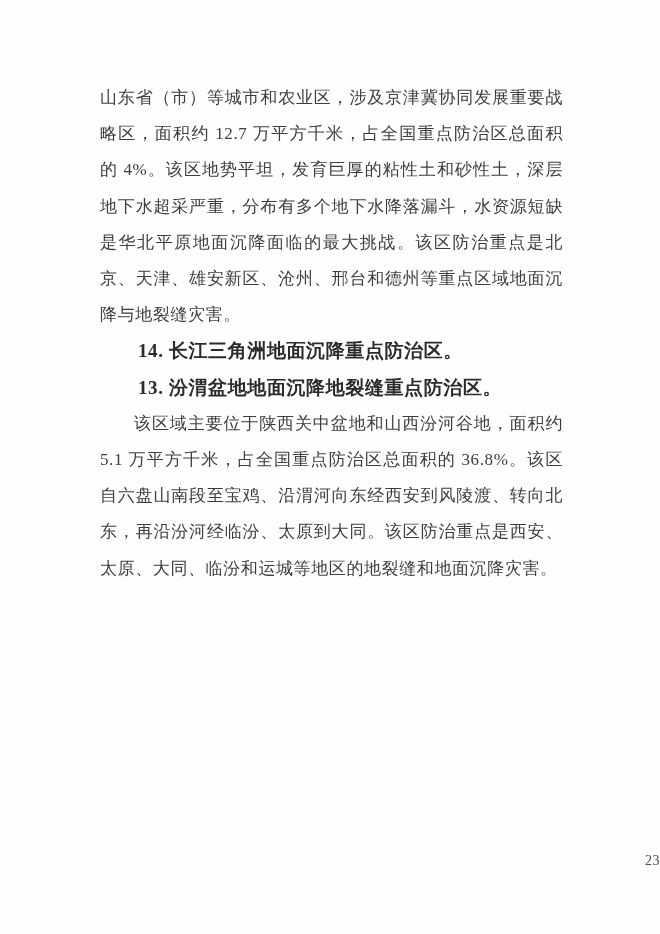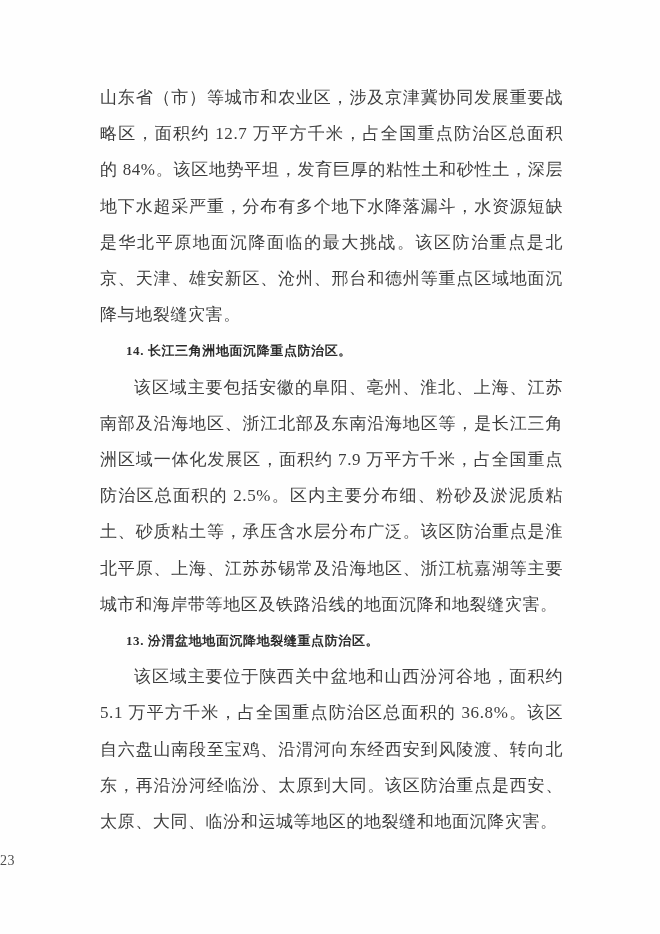--- a/index.html
+++ b/index.html
@@ -34,41 +34,40 @@
     color: #3d3d3d;
     text-align: justify;
     font-weight: 400;
   }
   .para.indent {
     text-indent: 2em;
   }
   .para.heading {
     font-weight: 700;
     color: #2b2b2b;
-    font-size: 13px;
+    font-size: 19px;
     text-align: left;
     text-indent: 2em;
   }
   .page-number {
     position: absolute;
     top: 851px;
     left: 0;
     width: 660px;
-    text-align: left;
+    text-align: right;
     font-size: 14px;
     letter-spacing: 0.5px;
     color: #4d4d4d;
     line-height: 20px;
   }
 </style>
 </head>
 <body>
 
 <div class="page">
   <div class="text-block">
-    <p class="para">山东省（市）等城市和农业区，涉及京津冀协同发展重要战略区，面积约 12.7 万平方千米，占全国重点防治区总面积的 84%。该区地势平坦，发育巨厚的粘性土和砂性土，深层地下水超采严重，分布有多个地下水降落漏斗，水资源短缺是华北平原地面沉降面临的最大挑战。该区防治重点是北京、天津、雄安新区、沧州、邢台和德州等重点区域地面沉降与地裂缝灾害。</p>
+    <p class="para">山东省（市）等城市和农业区，涉及京津冀协同发展重要战略区，面积约 12.7 万平方千米，占全国重点防治区总面积的 4%。该区地势平坦，发育巨厚的粘性土和砂性土，深层地下水超采严重，分布有多个地下水降落漏斗，水资源短缺是华北平原地面沉降面临的最大挑战。该区防治重点是北京、天津、雄安新区、沧州、邢台和德州等重点区域地面沉降与地裂缝灾害。</p>
     <p class="para heading">14. 长江三角洲地面沉降重点防治区。</p>
-    <p class="para indent">该区域主要包括安徽的阜阳、亳州、淮北、上海、江苏南部及沿海地区、浙江北部及东南沿海地区等，是长江三角洲区域一体化发展区，面积约 7.9 万平方千米，占全国重点防治区总面积的 2.5%。区内主要分布细、粉砂及淤泥质粘土、砂质粘土等，承压含水层分布广泛。该区防治重点是淮北平原、上海、江苏苏锡常及沿海地区、浙江杭嘉湖等主要城市和海岸带等地区及铁路沿线的地面沉降和地裂缝灾害。</p>
     <p class="para heading">13. 汾渭盆地地面沉降地裂缝重点防治区。</p>
     <p class="para indent">该区域主要位于陕西关中盆地和山西汾河谷地，面积约 5.1 万平方千米，占全国重点防治区总面积的 36.8%。该区自六盘山南段至宝鸡、沿渭河向东经西安到风陵渡、转向北东，再沿汾河经临汾、太原到大同。该区防治重点是西安、太原、大同、临汾和运城等地区的地裂缝和地面沉降灾害。</p>
   </div>
   <div class="page-number">23</div>
 </div>
 
 </body></html>

